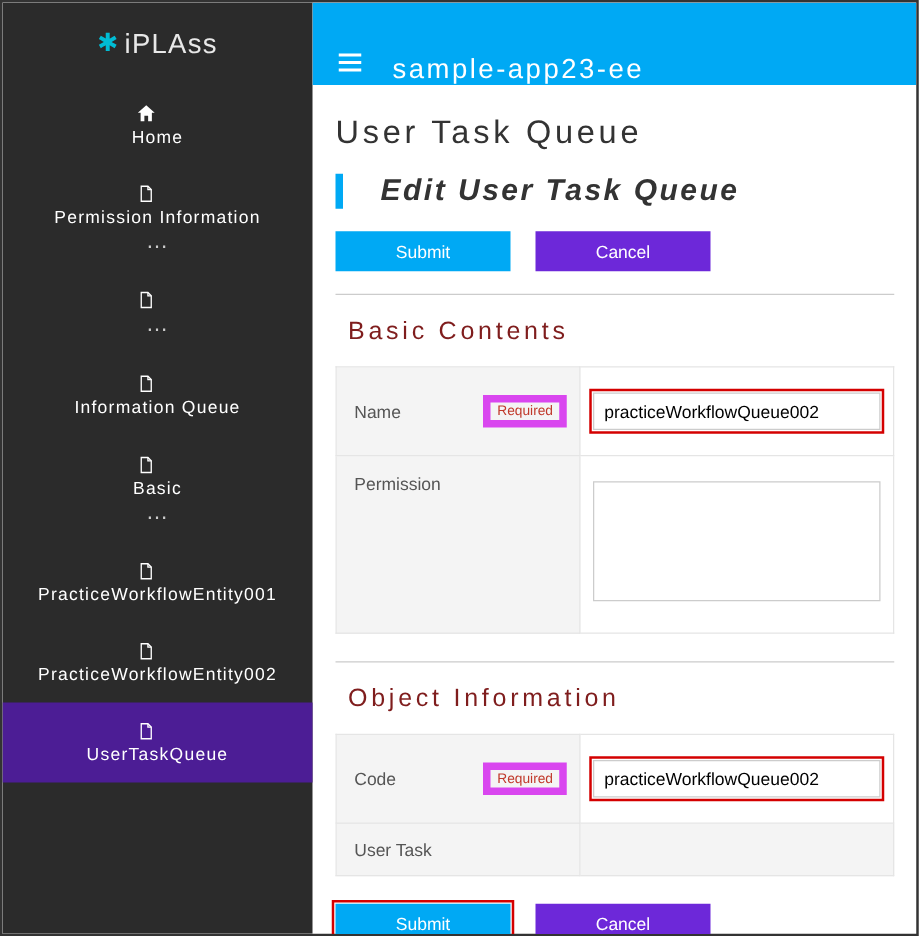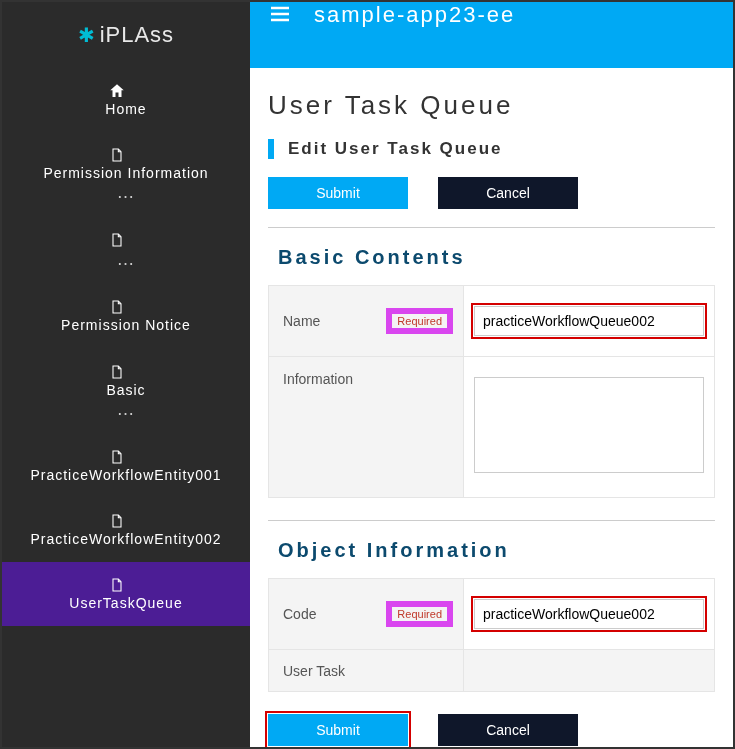--- a/index.html
+++ b/index.html
@@ -75,21 +75,21 @@
     flex: 1;
     display: flex;
     flex-direction: column;
     overflow: hidden;
   }
   .topbar {
     height: 66px;
     background: #00a9f4;
     color: #fff;
     display: flex;
-    align-items: flex-start;
+    align-items: flex-end;
     padding: 0 18px;
     font-size: 22px;
     letter-spacing: 2px;
     flex-shrink: 0;
   }
   .menu-icon {
     width: 28px;
     margin-right: 18px;
     cursor: pointer;
   }
@@ -100,57 +100,58 @@
   }
   .page-title {
     font-size: 26px;
     font-weight: 400;
     letter-spacing: 3px;
     color: #333;
     margin-bottom: 18px;
   }
   .section-title {
     border-left: 6px solid #00a9f4;
-    padding-left: 14px;
-    font-size: 17px;
+    padding-left: 30px;
+    font-size: 24px;
     font-weight: 600;
     letter-spacing: 2px;
     color: #333;
     margin-bottom: 18px;
+    font-style: italic;
   }
   .btn-row {
     display: flex;
-    gap: 30px;
+    gap: 20px;
     margin-bottom: 18px;
   }
   .btn {
     width: 140px;
     height: 32px;
     border: none;
     color: #fff;
     font-size: 14px;
     cursor: pointer;
     display: flex;
     align-items: center;
     justify-content: center;
   }
   .btn.primary { background: #00a9f4; }
-  .btn.secondary { background: #0f172a; }
+  .btn.secondary { background: #6d28d9; }
   .btn.highlight { outline: 2px solid #d40000; outline-offset: 1px; }
   hr.divider {
     border: none;
     border-top: 1px solid #ccc;
     margin: 6px 0 18px 0;
   }
   .group { margin-bottom: 22px; }
   .group-title {
     font-size: 20px;
-    font-weight: 700;
+    font-weight: 400;
     letter-spacing: 3px;
-    color: #0c4a6e;
+    color: #7f1d1d;
     margin: 0 0 16px 10px;
   }
   .form-table {
     width: 100%;
     border-collapse: collapse;
   }
   .form-table td {
     border: 1px solid #e5e5e5;
     background: #f4f4f4;
     vertical-align: middle;
@@ -240,21 +241,21 @@
           </span>
           <span class="nav-more">…</span>
         </div>
         <div class="nav-item tall">
           <span class="nav-icon">
             <svg viewBox="0 0 24 24" width="16" height="18" fill="none" stroke="#fff" stroke-width="1.6">
               <path d="M6 3h8l4 4v14H6z"></path>
               <path d="M14 3v4h4"></path>
             </svg>
           </span>
-          <span class="nav-label wrap">Permission Notice</span>
+          <span class="nav-label wrap">Information Queue</span>
         </div>
         <div class="nav-item">
           <span class="nav-icon">
             <svg viewBox="0 0 24 24" width="16" height="18" fill="none" stroke="#fff" stroke-width="1.6">
               <path d="M6 3h8l4 4v14H6z"></path>
               <path d="M14 3v4h4"></path>
             </svg>
           </span>
           <span class="nav-label">Basic</span>
           <span class="nav-more">…</span>
@@ -326,21 +327,21 @@
                 <span class="req-badge">Required</span>
               </div>
             </td>
             <td class="cell-value">
               <input class="text-input" type="text" value="practiceWorkflowQueue002" style="">
             </td>
           </tr>
           <tr class="desc-row">
             <td class="cell-label">
               <div class="label-inner">
-                <span class="field-name">Information</span>
+                <span class="field-name">Permission</span>
               </div>
             </td>
             <td class="cell-value">
               <textarea class="textarea-input" style=""></textarea>
             </td>
           </tr>
         </tbody>
           </table>
       </div>
 

